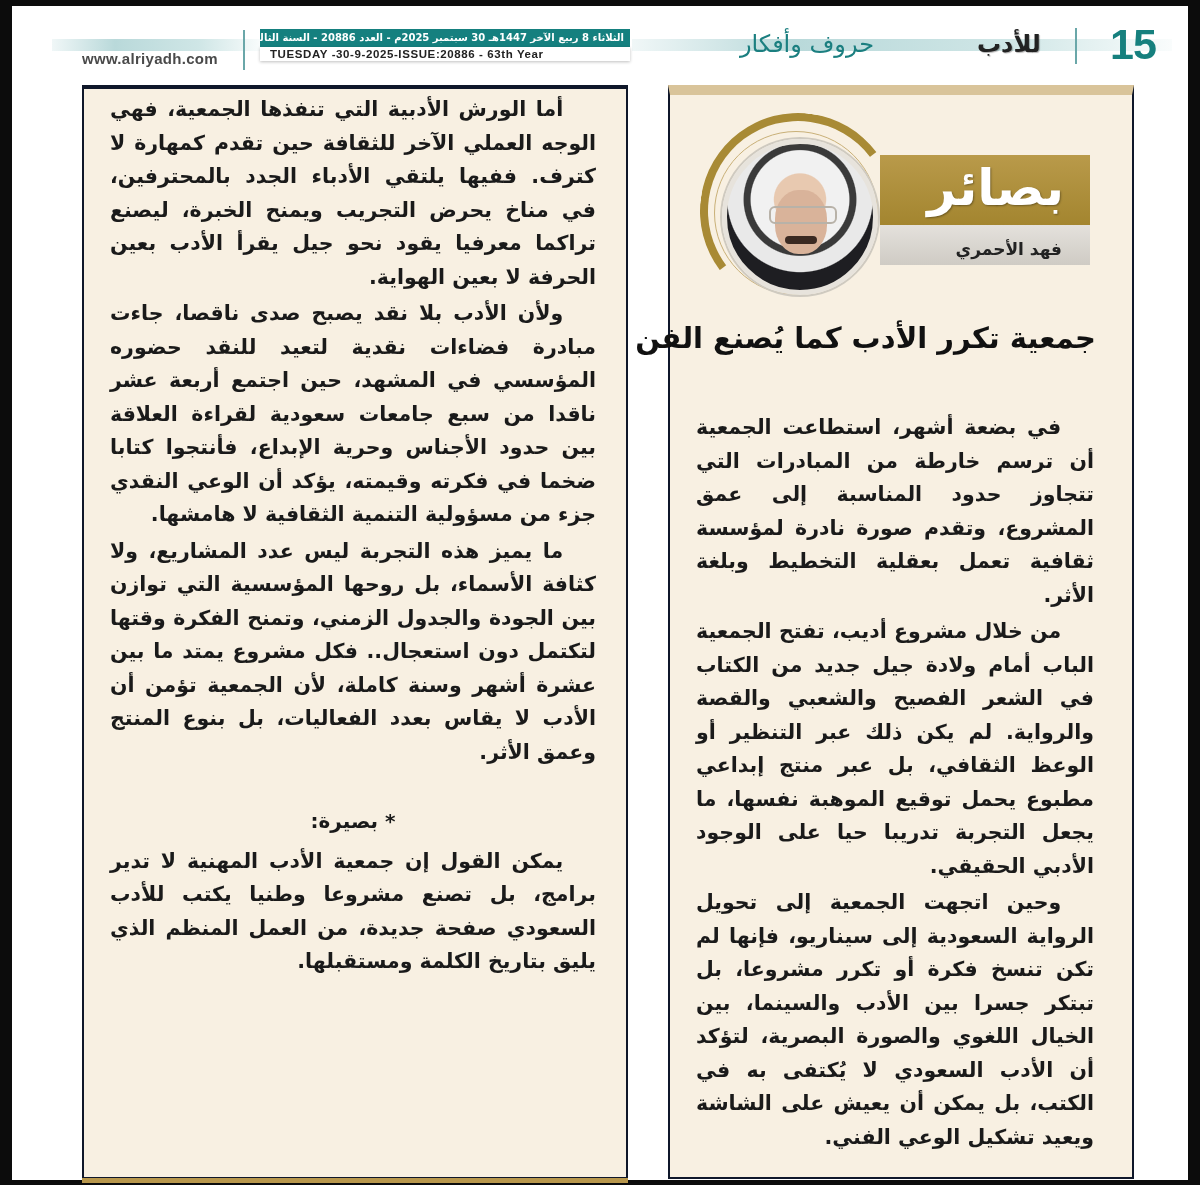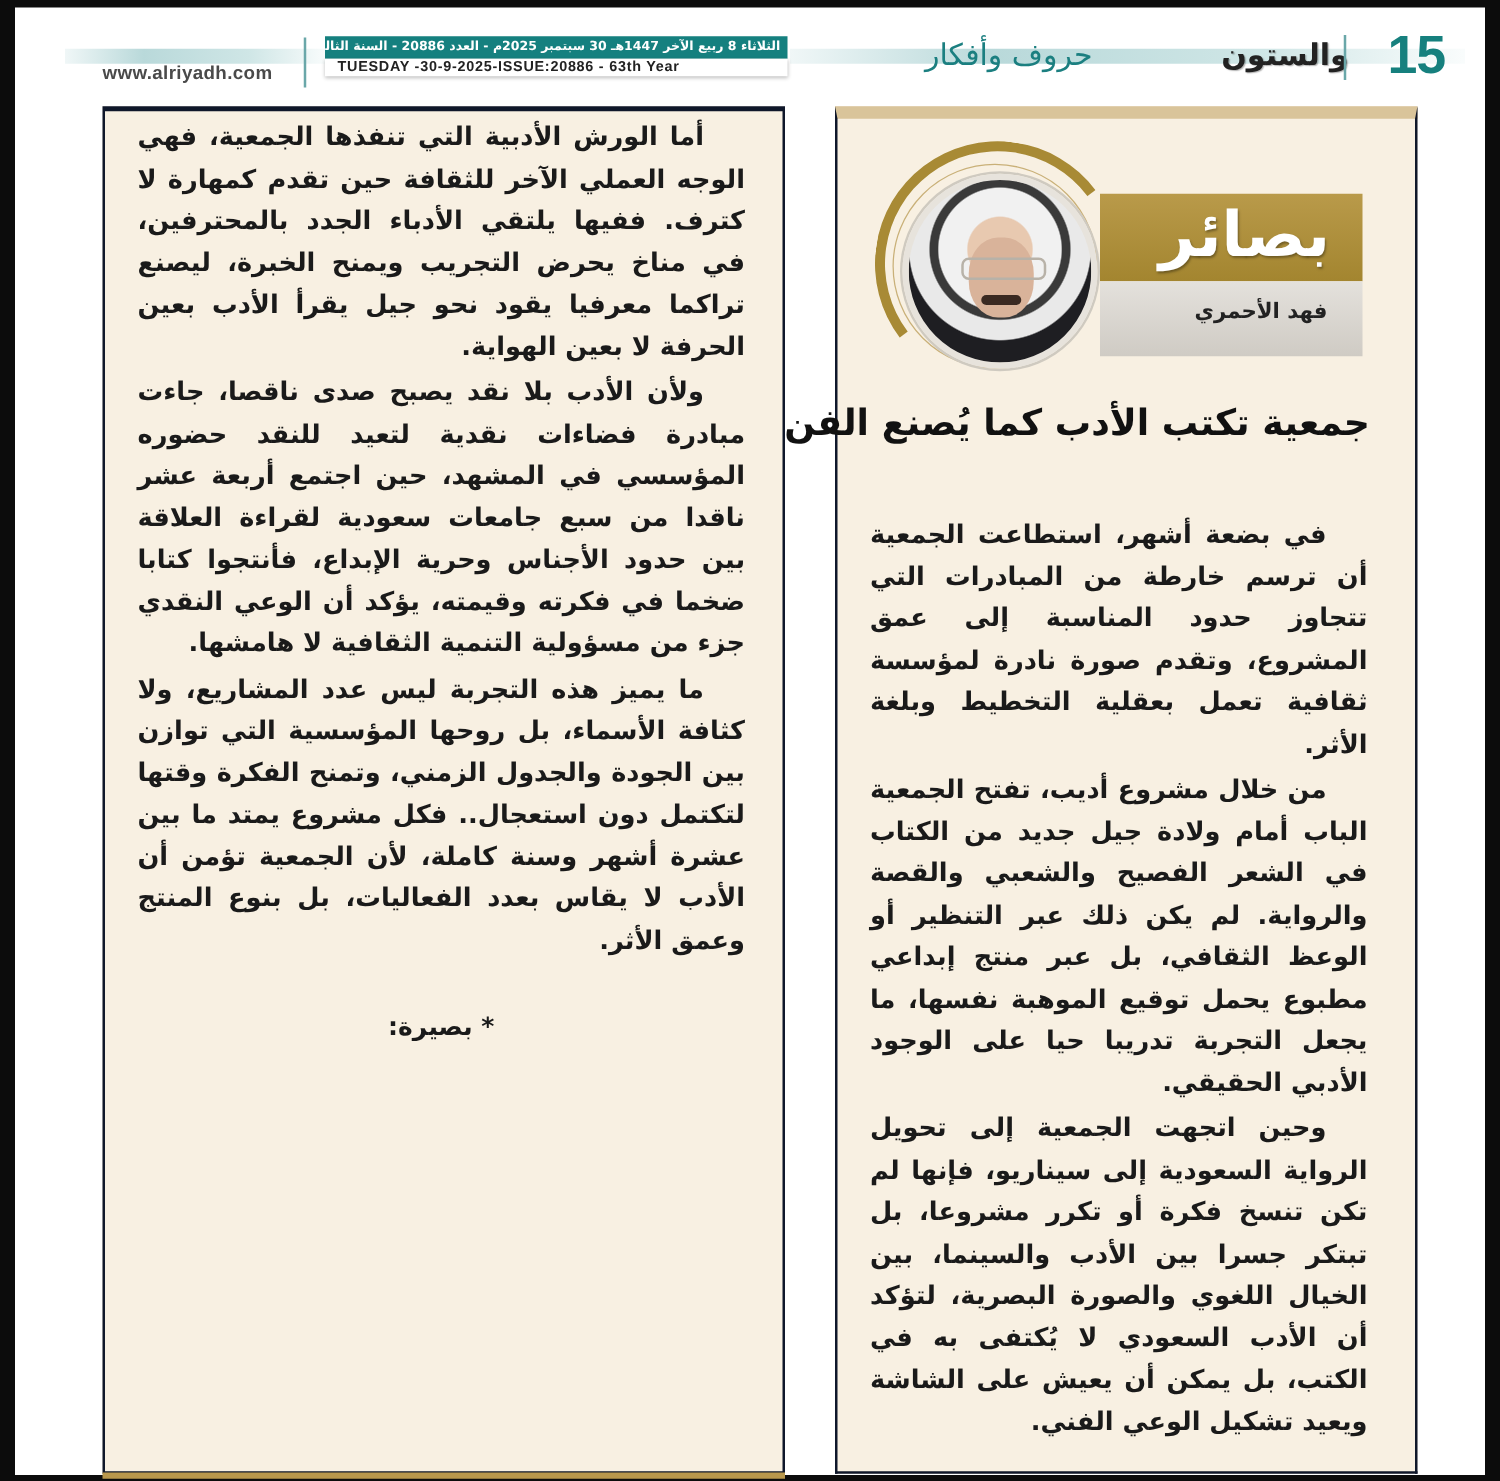--- a/index.html
+++ b/index.html
@@ -100,21 +100,21 @@
     background: #3b2a22;
   }
   .brand-box {
     position: absolute; left: 210px; top: 60px; width: 210px; height: 70px;
     background: linear-gradient(180deg, #b99a4a, #a3852f);
     color: #fff; direction: rtl; text-align: right; font-size: 50px; font-weight: bold;
     line-height: 66px; padding-right: 26px; box-sizing: border-box;
     text-shadow: 1px 1px 2px rgba(0,0,0,0.35);
   }
   .author-box {
-    position: absolute; left: 210px; top: 130px; width: 210px; height: 60px;
+    position: absolute; left: 210px; top: 130px; width: 210px; height: 40px;
     background: linear-gradient(180deg, #e4e1dc, #cfcbc4);
     direction: rtl; text-align: right; padding-right: 28px; box-sizing: border-box;
     font-size: 17px; font-weight: bold; line-height: 48px; color: #222;
   }
   .headline {
     position: absolute; left: 10px; right: 36px; top: 226px; direction: rtl; text-align: center;
     font-size: 29px; font-weight: bold; color: #111; white-space: nowrap;
   }
 </style>
 </head>
@@ -125,47 +125,48 @@
   <div class="header">
     <div class="band" style="left:40px;width:210px;"></div>
     <div class="band" style="left:620px;width:540px;"></div>
     <div class="site-url">www.alriyadh.com</div>
     <div class="vline" style="left:231px;top:24px;height:40px;"></div>
     <div class="date-box">
       <div class="date-ar">الثلاثاء 8 ربيع الآخر 1447هـ 30 سبتمبر 2025م - العدد 20886 - السنة الثالثة والستون</div>
       <div class="date-en">TUESDAY -30-9-2025-ISSUE:20886 - 63th Year</div>
     </div>
     <div class="section-title">حروف وأفكار</div>
-    <div class="logo">والستون</div>
+    <div class="logo">للأدب</div>
     <div class="vline" style="left:1063px;top:22px;height:36px;"></div>
     <div class="page-num">15</div>
   </div>
 
   <div class="col col-left">
     <div class="text">
       <p>أما الورش الأدبية التي تنفذها الجمعية، فهي الوجه العملي الآخر للثقافة حين تقدم كمهارة لا كترف. ففيها يلتقي الأدباء الجدد بالمحترفين، في مناخ يحرض التجريب ويمنح الخبرة، ليصنع تراكما معرفيا يقود نحو جيل يقرأ الأدب بعين الحرفة لا بعين الهواية.</p>
       <p>ولأن الأدب بلا نقد يصبح صدى ناقصا، جاءت مبادرة فضاءات نقدية لتعيد للنقد حضوره المؤسسي في المشهد، حين اجتمع أربعة عشر ناقدا من سبع جامعات سعودية لقراءة العلاقة بين حدود الأجناس وحرية الإبداع، فأنتجوا كتابا ضخما في فكرته وقيمته، يؤكد أن الوعي النقدي جزء من مسؤولية التنمية الثقافية لا هامشها.</p>
       <p>ما يميز هذه التجربة ليس عدد المشاريع، ولا كثافة الأسماء، بل روحها المؤسسية التي توازن بين الجودة والجدول الزمني، وتمنح الفكرة وقتها لتكتمل دون استعجال.. فكل مشروع يمتد ما بين عشرة أشهر وسنة كاملة، لأن الجمعية تؤمن أن الأدب لا يقاس بعدد الفعاليات، بل بنوع المنتج وعمق الأثر.</p>
       <div class="note-heading">* بصيرة:</div>
+      <p>يمكن القول إن جمعية الأدب المهنية لا تدير برامج، بل تصنع مشروعا وطنيا يكتب للأدب السعودي صفحة جديدة، من العمل المنظم الذي يليق بتاريخ الكلمة ومستقبلها.</p>
     </div>
     <div class="bottom-rule"></div>
   </div>
 
   <div class="col col-right">
     <div class="masthead">
       <div class="arc"></div>
       <div class="ring"></div>
       <div class="brand-box">بصائر</div>
       <div class="author-box">فهد الأحمري</div>
       <div class="portrait">
         <div class="face"></div>
         <div class="glasses"></div>
         <div class="mustache"></div>
       </div>
-      <div class="headline">جمعية تكتب الأدب كما يُصنع الفن</div>
+      <div class="headline">جمعية تكرر الأدب كما يُصنع الفن</div>
     </div>
     <div class="text">
       <p>في بضعة أشهر، استطاعت الجمعية أن ترسم خارطة من المبادرات التي تتجاوز حدود المناسبة إلى عمق المشروع، وتقدم صورة نادرة لمؤسسة ثقافية تعمل بعقلية التخطيط وبلغة الأثر.</p>
       <p>من خلال مشروع أديب، تفتح الجمعية الباب أمام ولادة جيل جديد من الكتاب في الشعر الفصيح والشعبي والقصة والرواية. لم يكن ذلك عبر التنظير أو الوعظ الثقافي، بل عبر منتج إبداعي مطبوع يحمل توقيع الموهبة نفسها، ما يجعل التجربة تدريبا حيا على الوجود الأدبي الحقيقي.</p>
       <p>وحين اتجهت الجمعية إلى تحويل الرواية السعودية إلى سيناريو، فإنها لم تكن تنسخ فكرة أو تكرر مشروعا، بل تبتكر جسرا بين الأدب والسينما، بين الخيال اللغوي والصورة البصرية، لتؤكد أن الأدب السعودي لا يُكتفى به في الكتب، بل يمكن أن يعيش على الشاشة ويعيد تشكيل الوعي الفني.</p>
     </div>
   </div>
 
 </div>
 

